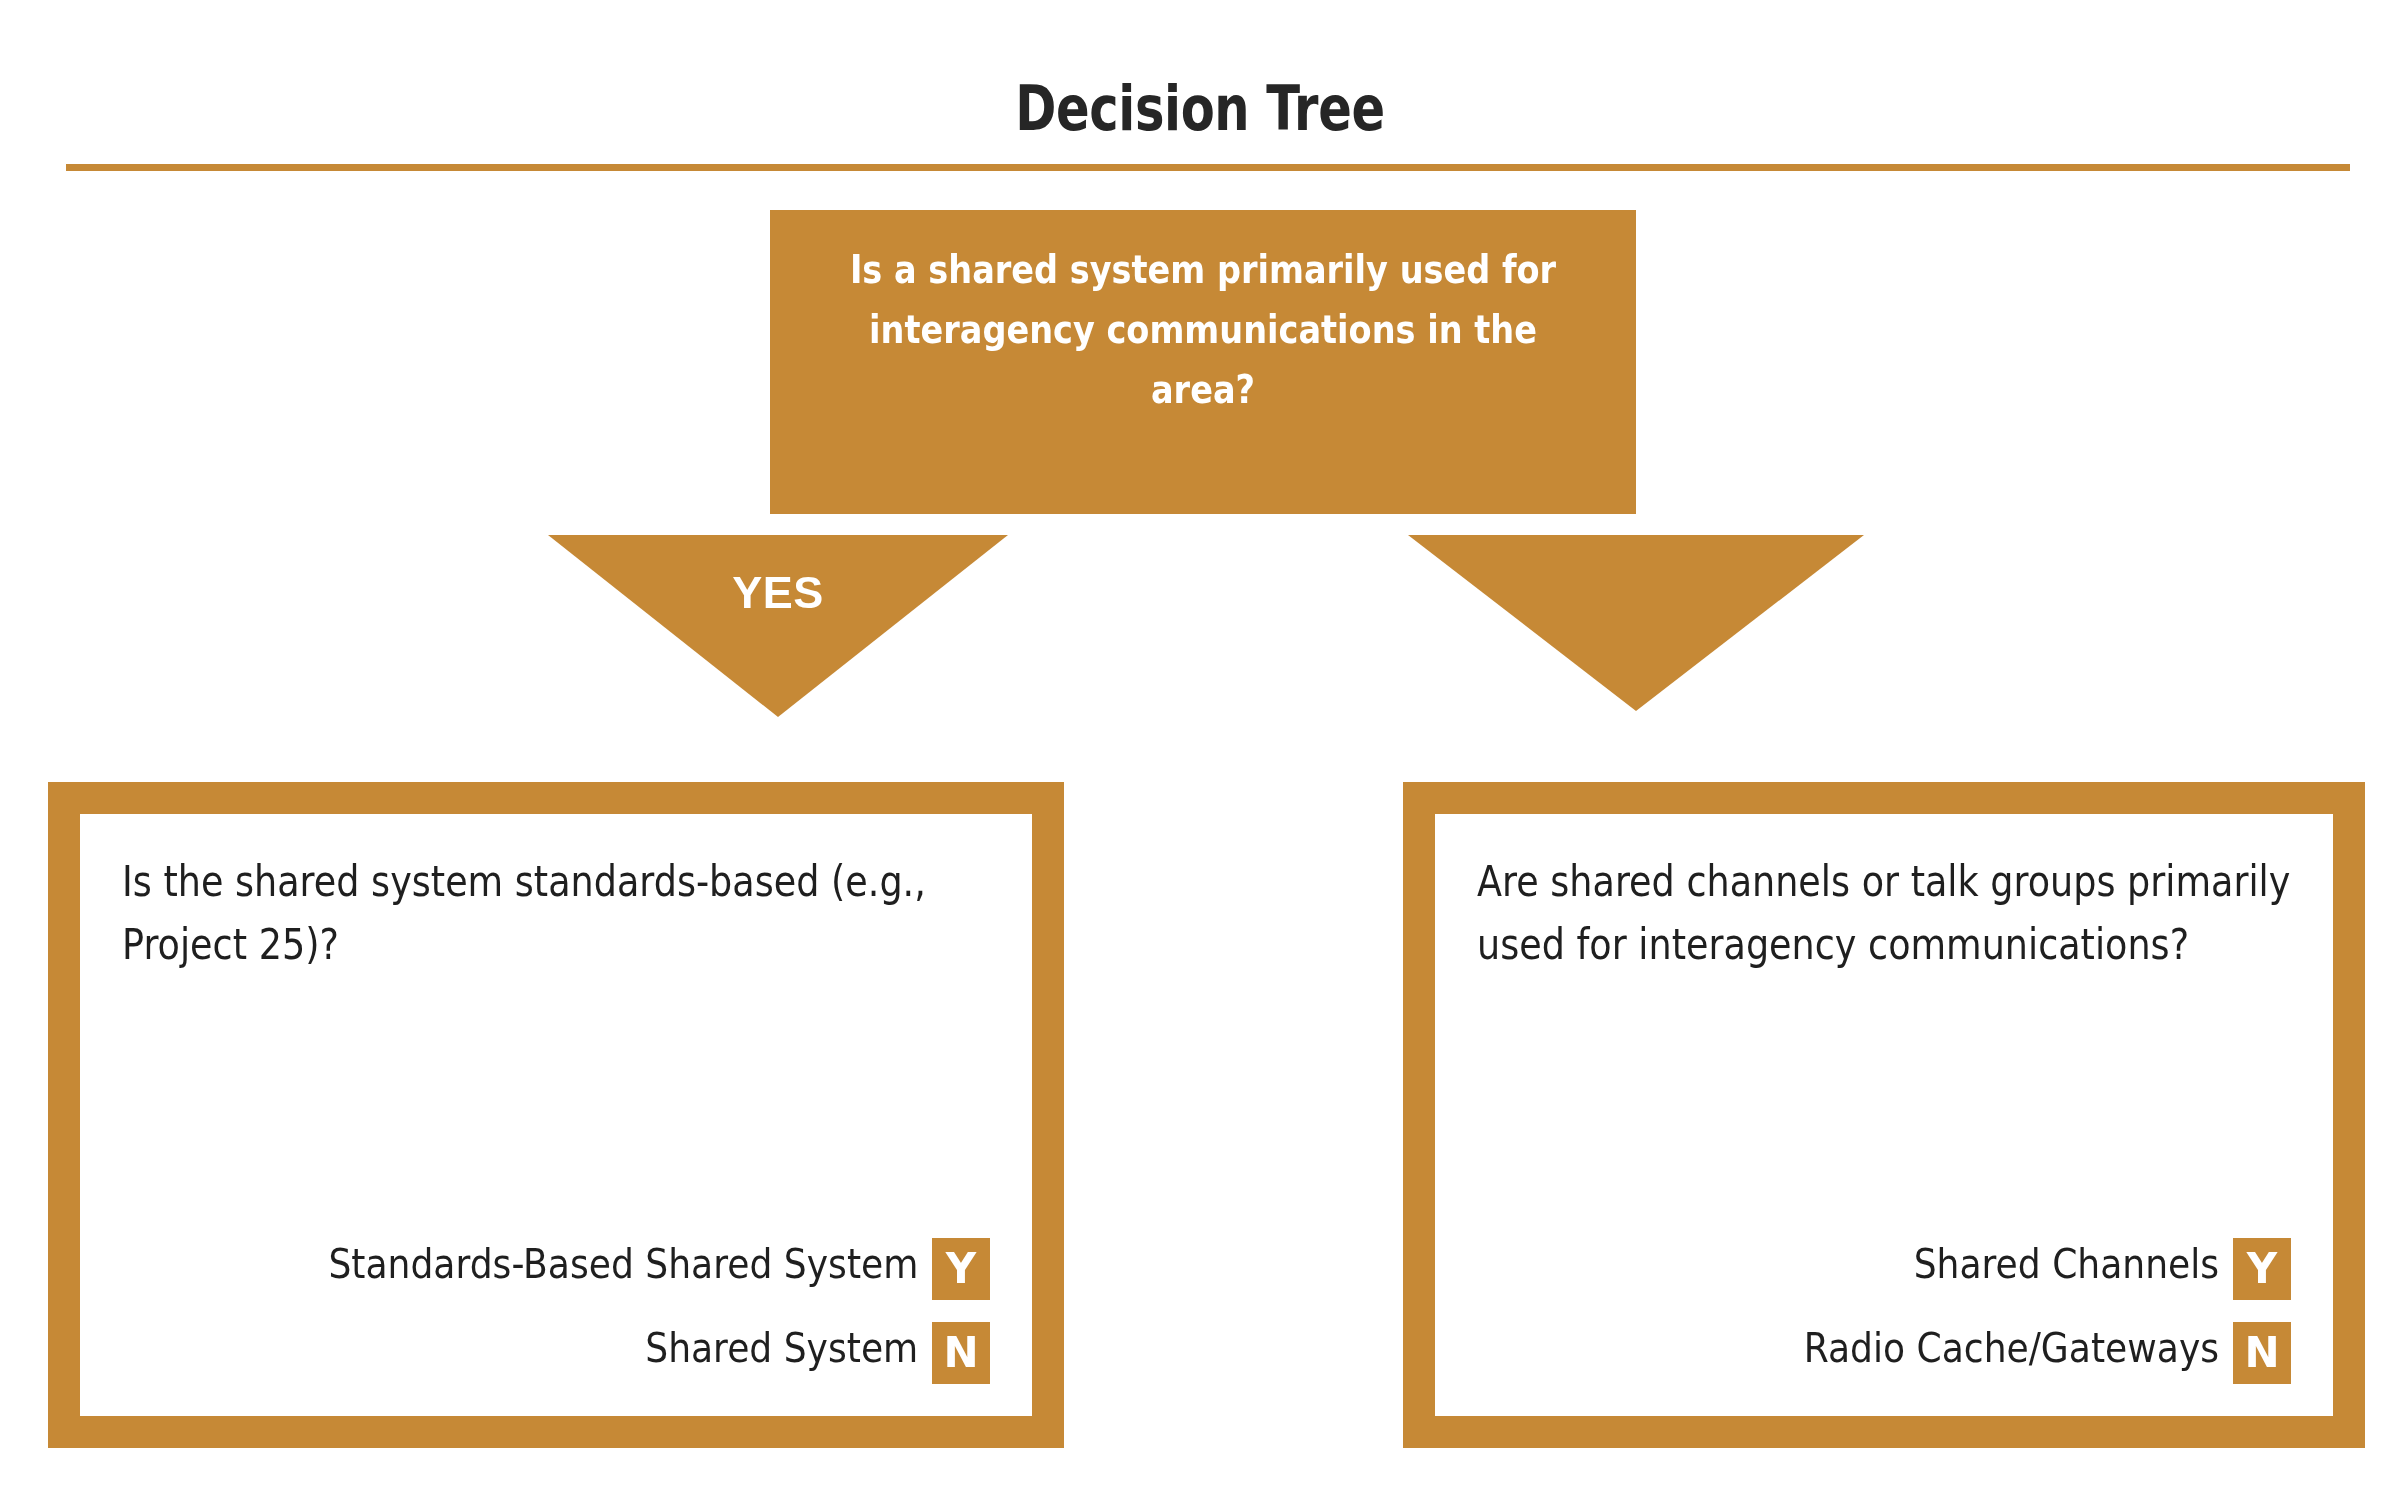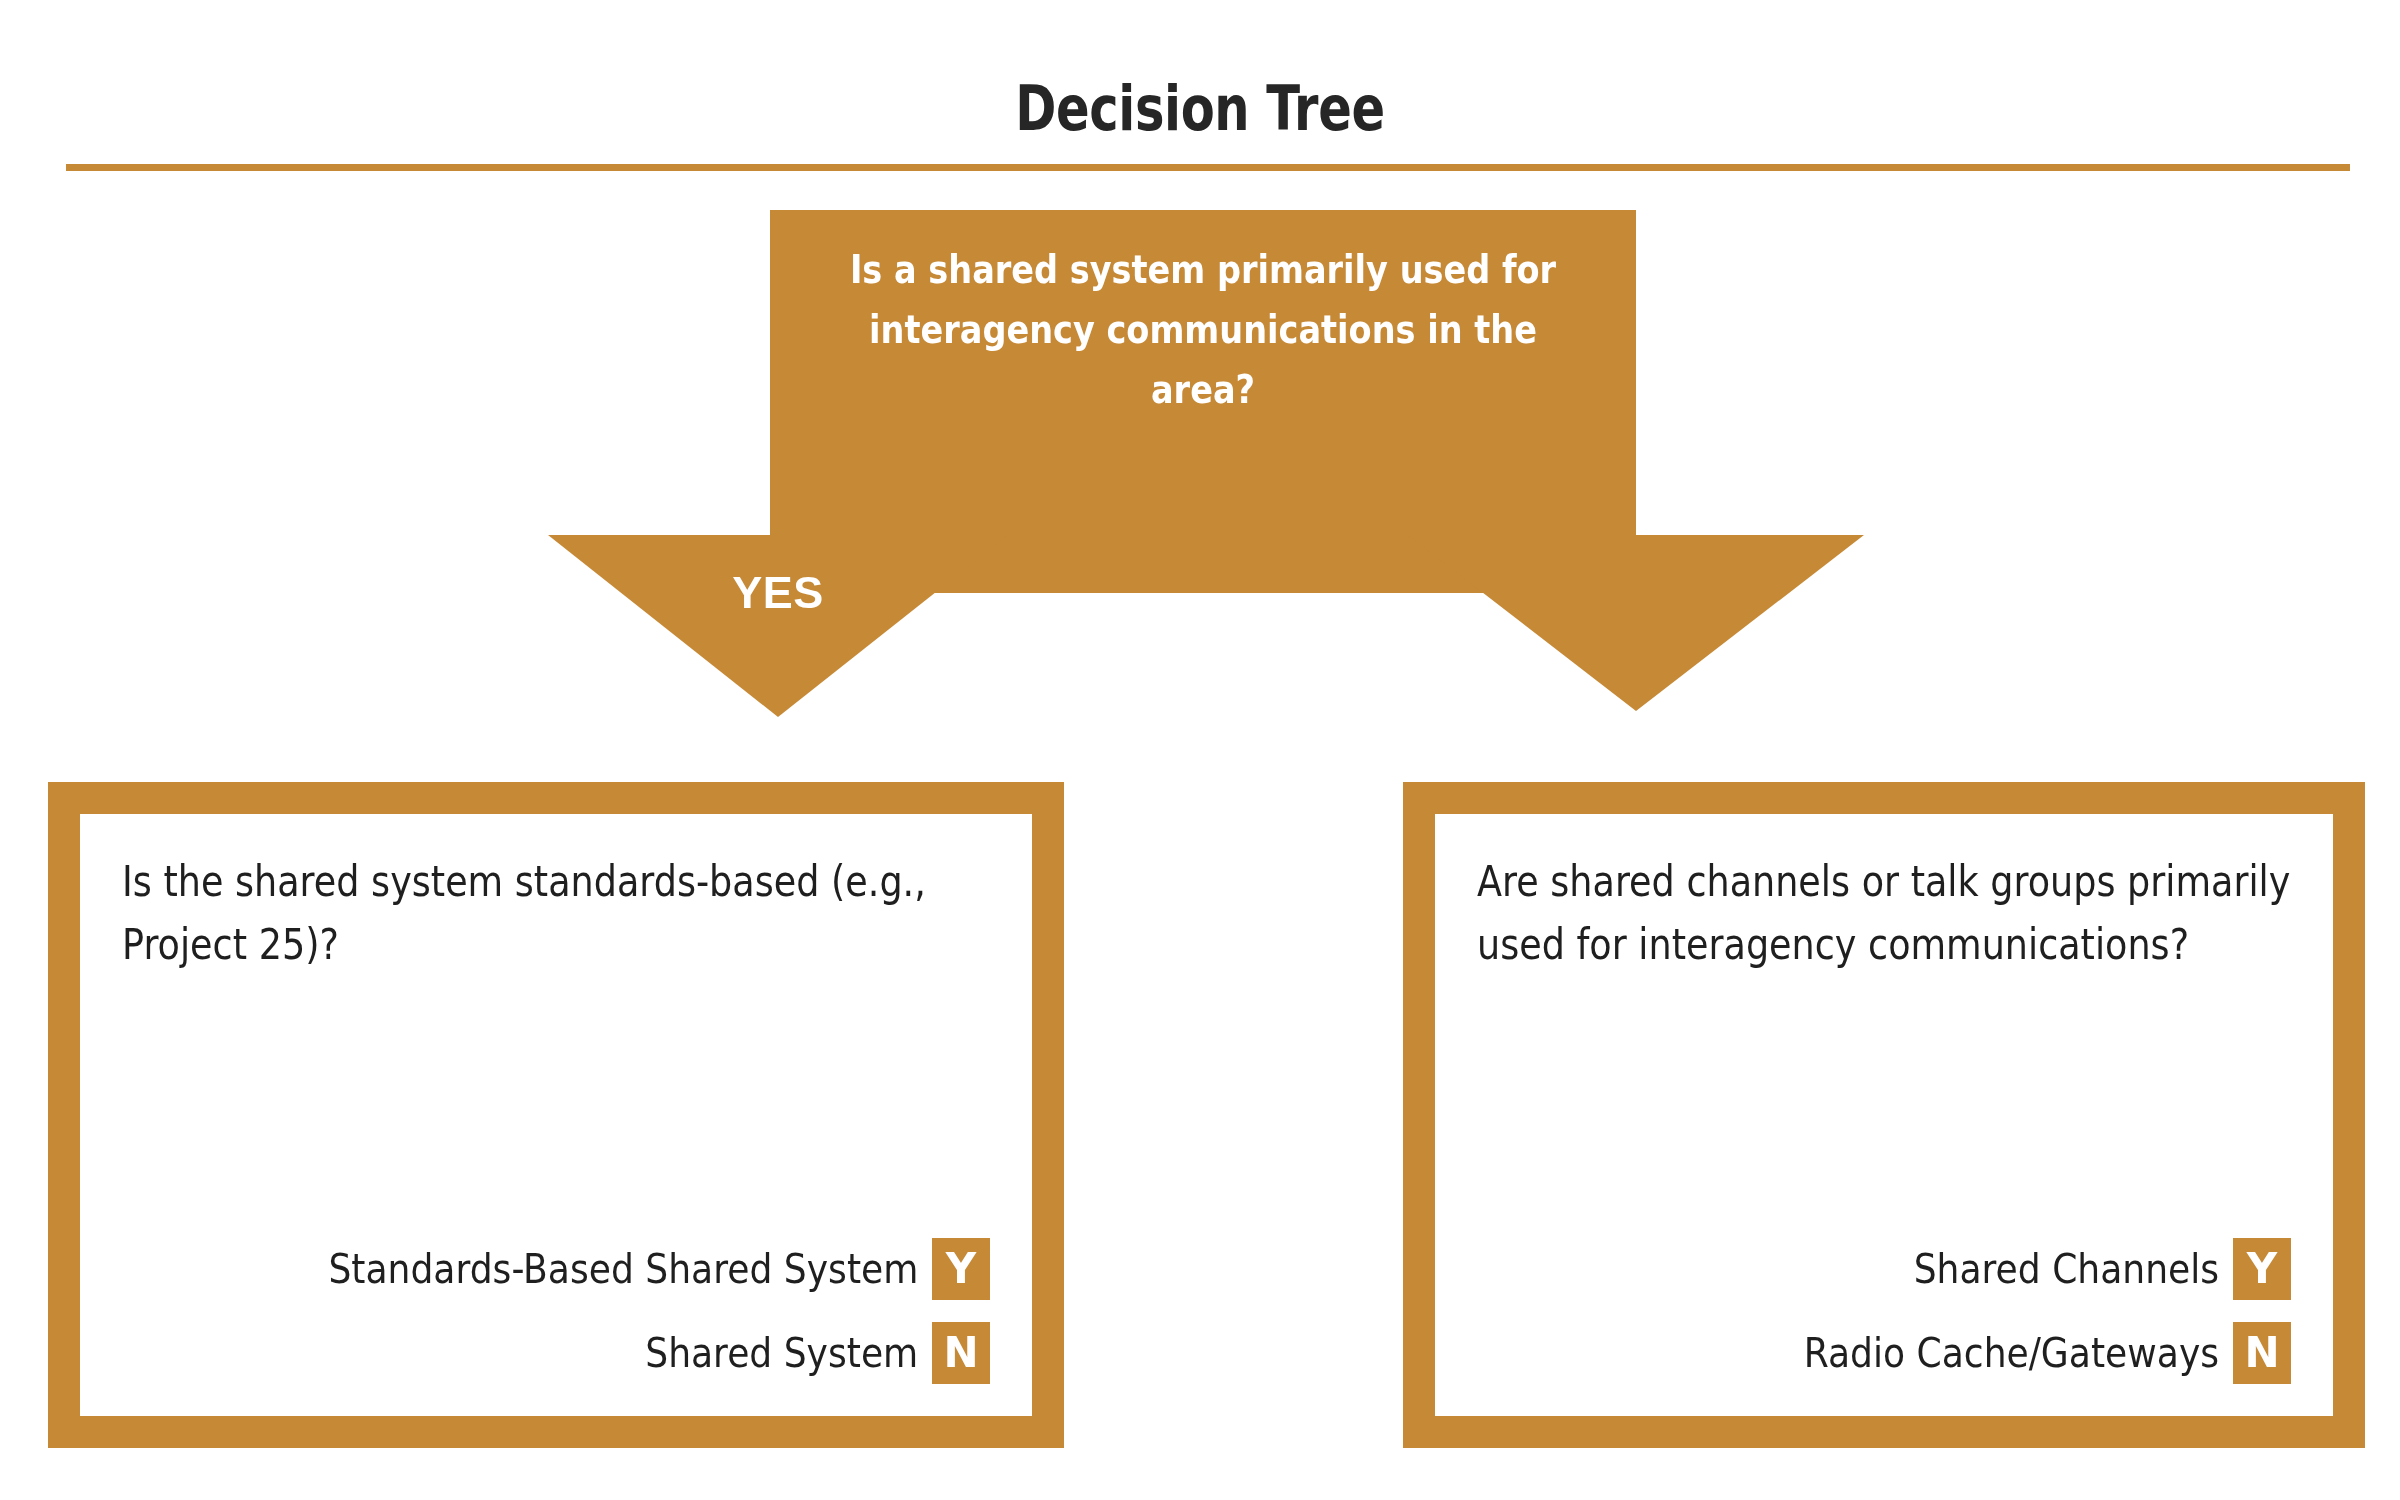--- a/index.html
+++ b/index.html
@@ -41,21 +41,21 @@
     height: 7px;
     background: #C68936;
   }
 
   
   .root-box {
     position: absolute;
     left: 770px;
     top: 210px;
     width: 866px;
-    height: 383px;
+    height: 304px;
     background: #C68936;
     box-sizing: border-box;
     padding-top: 30px;
   }
   .root-box-text {
     font-family: "DejaVu Sans", sans-serif;
     font-weight: bold;
     font-size: 39px;
     line-height: 60px;
     color: #ffffff;
@@ -137,21 +137,21 @@
   }
 
   .outcome-options {
     position: absolute;
     left: 0;
     right: 42px;
     bottom: 32px;
   }
   .option-row {
     display: flex;
-    align-items: center;
+    align-items: flex-start;
     justify-content: flex-end;
     margin-bottom: 22px;
   }
   .option-row:last-child { margin-bottom: 0; }
 
   .option-label {
     font-family: "DejaVu Sans", sans-serif;
     font-size: 41px;
     line-height: 52px;
     color: #1f1f1f;

